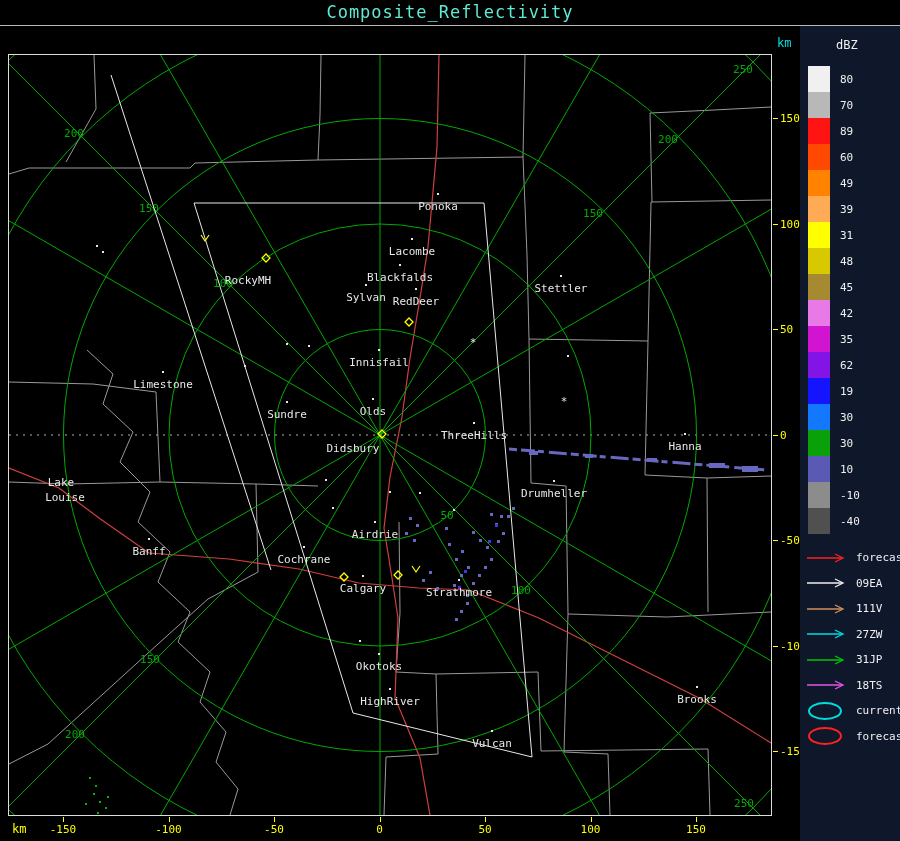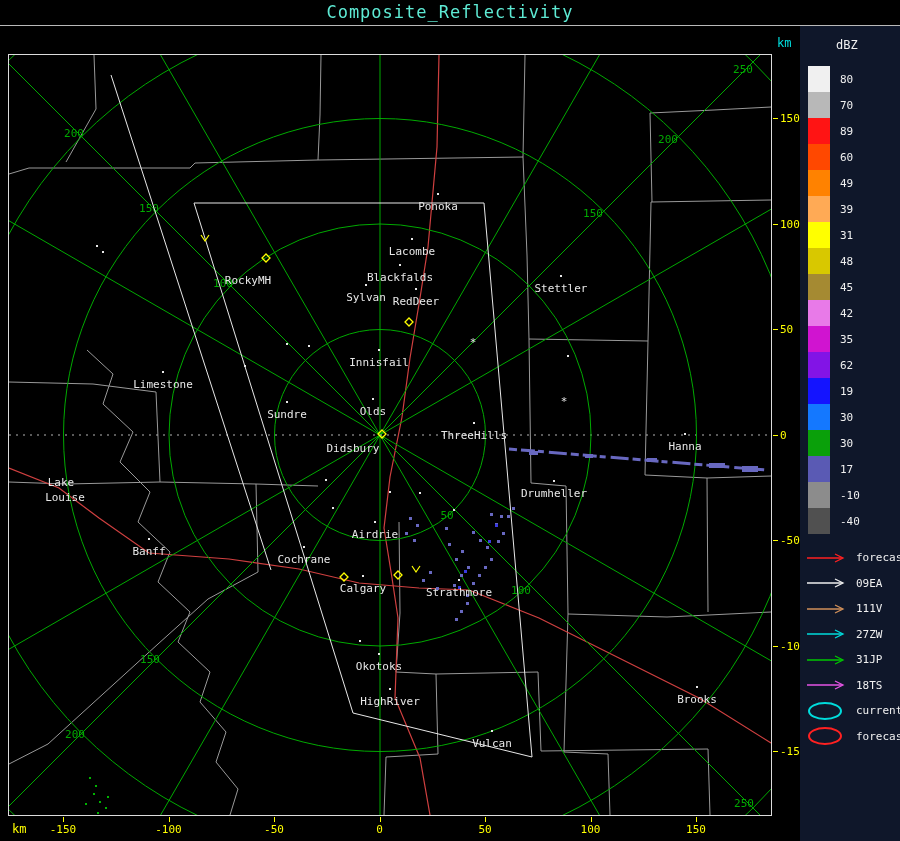--- a/index.html
+++ b/index.html
@@ -301,21 +301,21 @@
         <div class="cb-row">
           <div class="cb-swatch" style="background: rgb(20, 120, 255);"></div>
           <div class="cb-label">30</div>
         </div>
         <div class="cb-row">
           <div class="cb-swatch" style="background: rgb(10, 160, 10);"></div>
           <div class="cb-label">30</div>
         </div>
         <div class="cb-row">
           <div class="cb-swatch" style="background: rgb(90, 90, 180);"></div>
-          <div class="cb-label">17</div>
+          <div class="cb-label">10</div>
         </div>
         <div class="cb-row">
           <div class="cb-swatch" style="background: rgb(140, 140, 140);"></div>
           <div class="cb-label">-10</div>
         </div>
         <div class="cb-row">
           <div class="cb-swatch" style="background: rgb(80, 80, 80);"></div>
           <div class="cb-label">-40</div>
         </div>
       </div>

